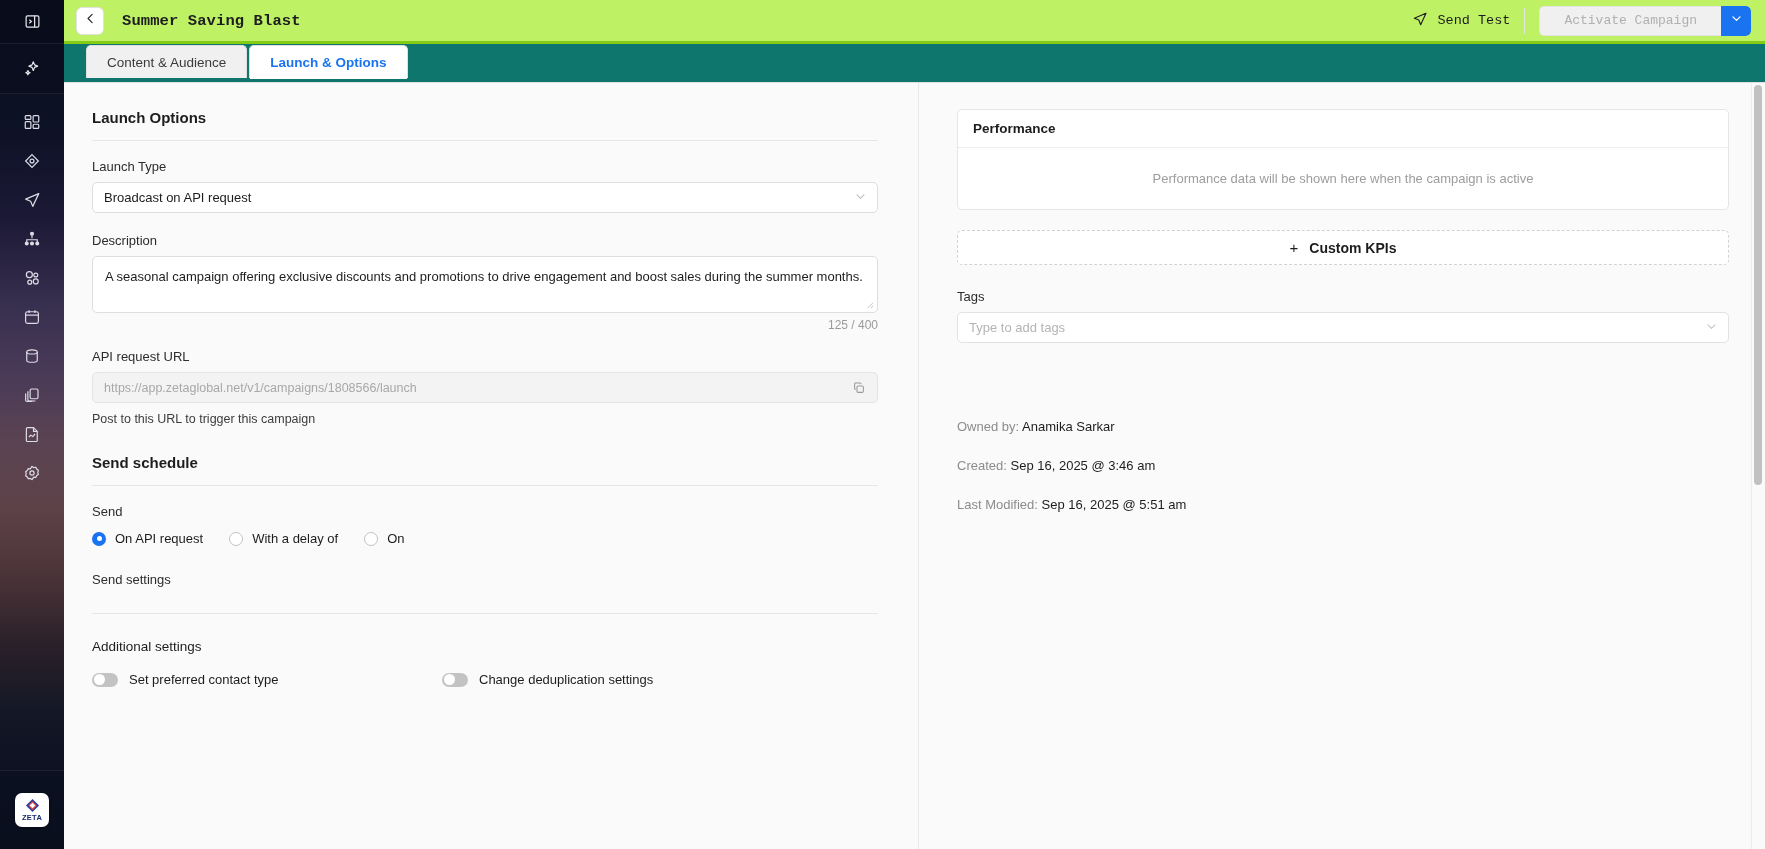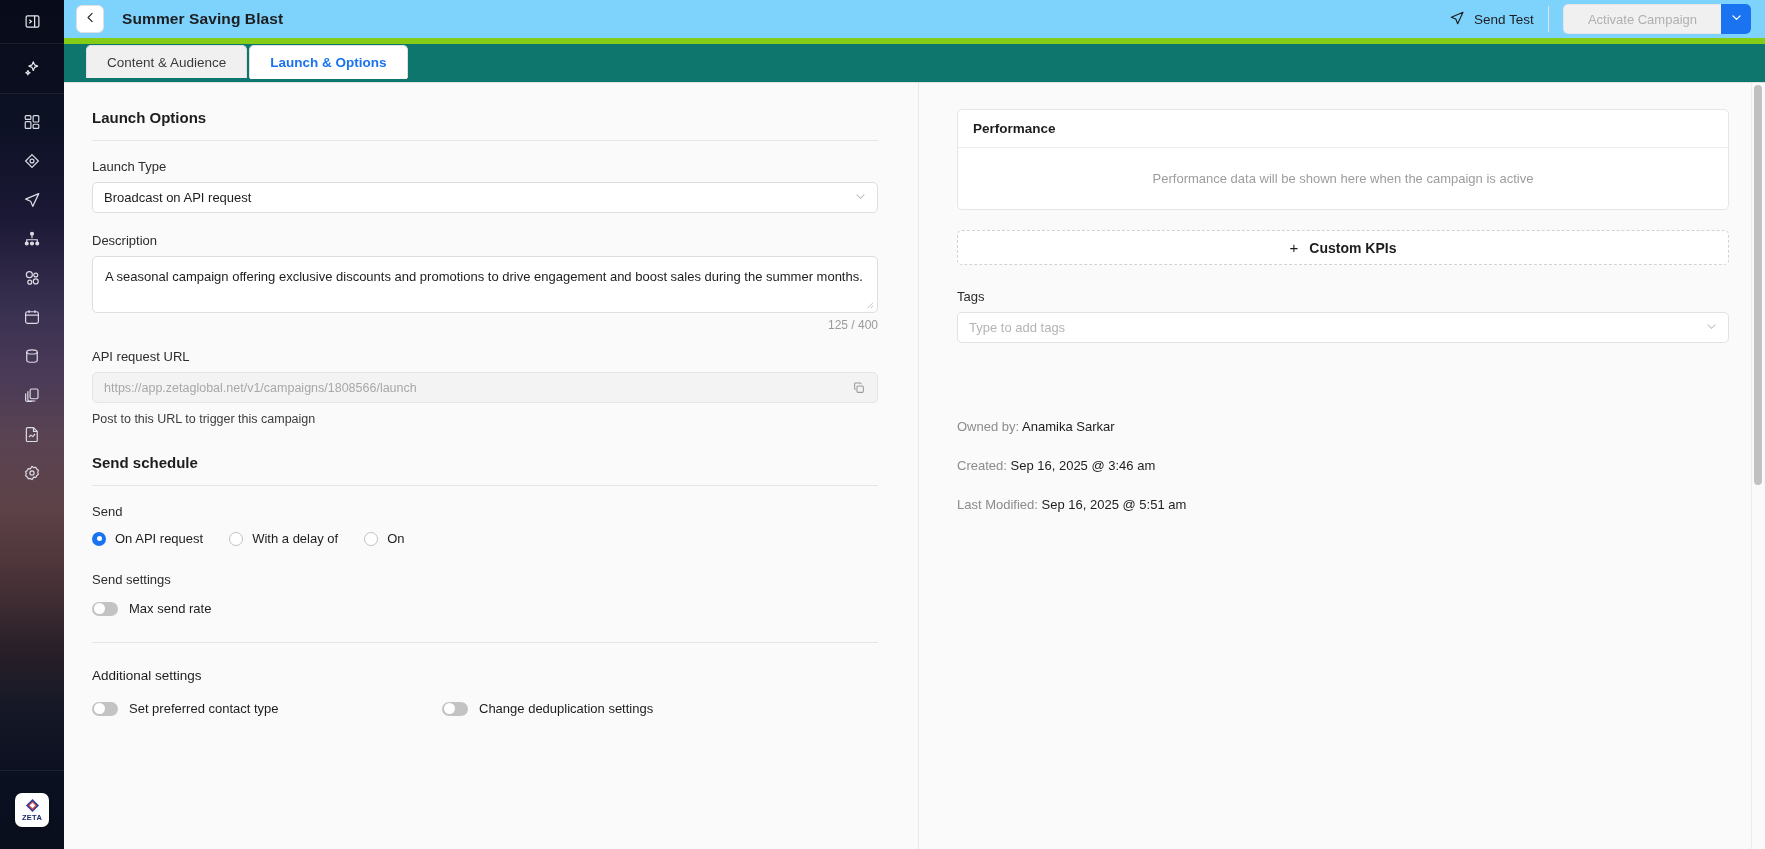--- a/index.html
+++ b/index.html
@@ -65,23 +65,24 @@
   .zeta-diamond { width: 15px; height: 15px; }
   .zeta-word {
     font-size: 7.5px; font-weight: bold; letter-spacing: 0.3px;
     color: #1b2a6b; font-family: "Liberation Sans", sans-serif; line-height: 1;
   }
 
   
   .main { flex: 1 1 auto; display: flex; flex-direction: column; background: #fafafa; position: relative; }
 
   .topbar {
-    height: 44px; flex: 0 0 44px; background: #7dd3fc;
+    height: 44px; flex: 0 0 44px; background: #bef264;
     display: flex; align-items: center; padding: 0 14px 0 12px;
-    border-bottom: 6px solid #84cc16;
+    border-bottom: 3px solid #84cc16;
+    font-family: Liberation Mono, monospace;
   }
   .back-btn {
     width: 28px; height: 28px; border: 1px solid #e0e0e0; border-radius: 6px;
     background: #fff; display: flex; align-items: center; justify-content: center;
     cursor: pointer; flex: 0 0 28px;
   }
   .page-title {
     font-size: 15.5px; font-weight: bold; color: #1d1d1f; margin-left: 18px;
     letter-spacing: 0.1px;
   }
@@ -435,24 +436,20 @@
             <span class="radio"></span>
             <span>With a delay of</span>
           </div>
           <div class="radio-item">
             <span class="radio"></span>
             <span>On</span>
           </div>
         </div>
 
         <div class="label-sm" style="margin-top:26px">Send settings</div>
-        <div class="toggle-row" style="margin-top:14px">
-          <span class="toggle"></span>
-          <span class="toggle-label">Max send rate</span>
-        </div>
 
         <div class="hr"></div>
 
         <div class="subsection-title" style="margin-top:25px">Additional settings</div>
         <div style="display:flex; align-items:center;">
           <div class="toggle-row" style="width:350px">
             <span class="toggle"></span>
             <span class="toggle-label">Set preferred contact type</span>
           </div>
           <div class="toggle-row">

